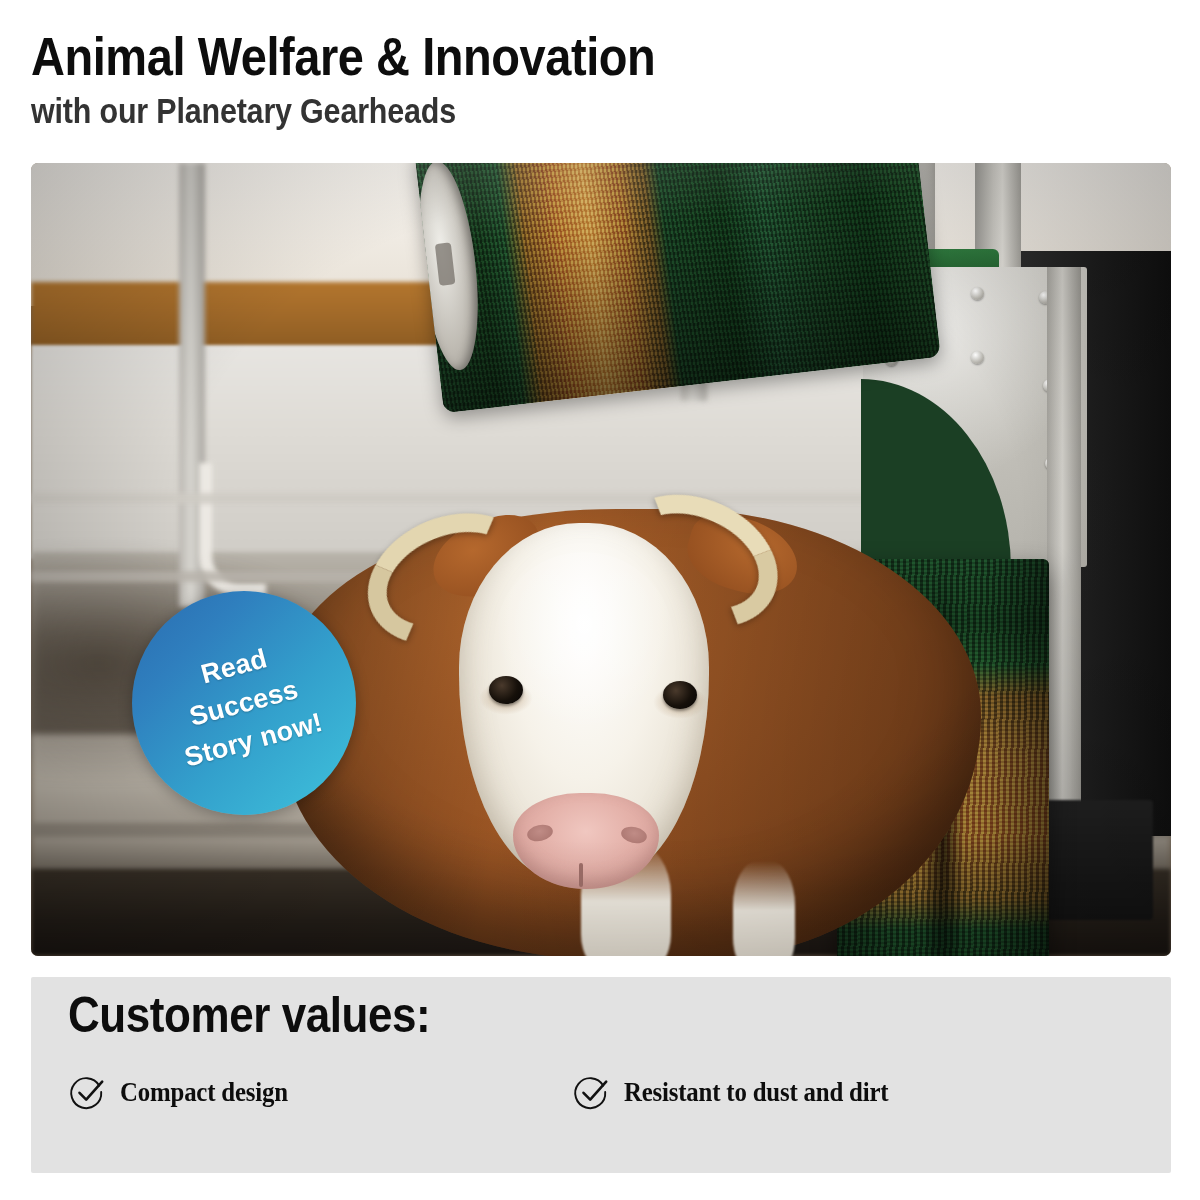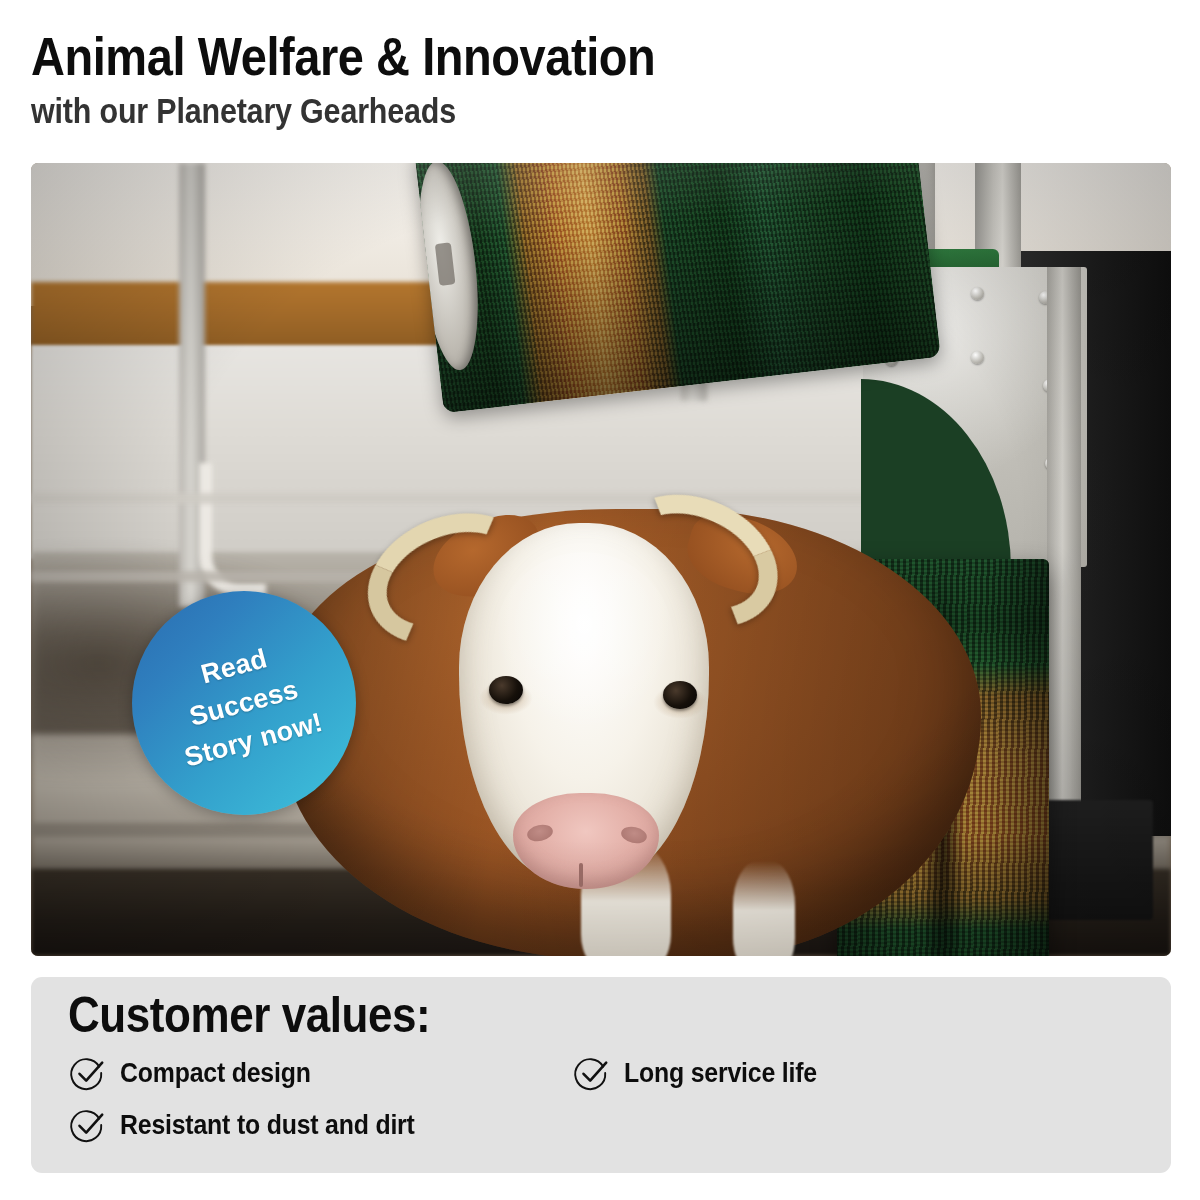--- a/index.html
+++ b/index.html
@@ -372,43 +372,44 @@
     text-shadow: 0 1px 2px rgba(0,0,0,.22);
     white-space: nowrap;
   }
 
   
   .values-panel {
     position: absolute;
     left: 31px; top: 977px;
     width: 1140px; height: 196px;
     background: #e2e2e2;
-    border-radius: 11px;
+    border-radius: 2px;
   }
   .values-title {
     position: absolute;
     left: 37px; top: 8px;
     font-size: 50px;
     line-height: 60px;
     font-weight: bold;
     color: #0d0d0d;
     letter-spacing: -0.5px;
     transform: scaleX(0.88);
     transform-origin: left center;
     white-space: nowrap;
   }
   .values-grid {
     position: absolute;
-    left: 37px; top: 72px;
+    left: 37px; top: 91px;
     width: 1066px;
     display: grid;
     grid-template-columns: 504px 1fr;
     grid-auto-rows: 48px;
     column-gap: 0;
     row-gap: 4px;
+    font-family: Liberation Serif, serif;
   }
   .value-item {
     display: flex;
     align-items: center;
     gap: 12px;
   }
   .check-icon { width: 40px; height: 40px; flex: 0 0 40px; }
   .value-label {
     font-size: 27px;
     font-weight: bold;
@@ -518,29 +519,20 @@
     <div class="value-item">
       <span class="check-icon">
         <svg viewBox="0 0 40 40" width="40" height="40" aria-hidden="true">
           <path d="M31.2 13.6 A15 15 0 1 0 33.2 20" fill="none" stroke="#111" stroke-width="1.9" stroke-linecap="round"></path>
           <path d="M11.5 20.8 L18.2 27.6 L34.2 9.6" fill="none" stroke="#111" stroke-width="2.6" stroke-linecap="round" stroke-linejoin="round"></path>
         </svg>
       </span>
       <span class="value-label">Compact design</span>
     </div>
 
-    <div class="value-item">
-      <span class="check-icon">
-        <svg viewBox="0 0 40 40" width="40" height="40" aria-hidden="true">
-          <path d="M31.2 13.6 A15 15 0 1 0 33.2 20" fill="none" stroke="#111" stroke-width="1.9" stroke-linecap="round"></path>
-          <path d="M11.5 20.8 L18.2 27.6 L34.2 9.6" fill="none" stroke="#111" stroke-width="2.6" stroke-linecap="round" stroke-linejoin="round"></path>
-        </svg>
-      </span>
-      <span class="value-label">Long service life</span>
-    </div>
 
 
     <div class="value-item">
       <span class="check-icon">
         <svg viewBox="0 0 40 40" width="40" height="40" aria-hidden="true">
           <path d="M31.2 13.6 A15 15 0 1 0 33.2 20" fill="none" stroke="#111" stroke-width="1.9" stroke-linecap="round"></path>
           <path d="M11.5 20.8 L18.2 27.6 L34.2 9.6" fill="none" stroke="#111" stroke-width="2.6" stroke-linecap="round" stroke-linejoin="round"></path>
         </svg>
       </span>
       <span class="value-label">Resistant to dust and dirt</span>

